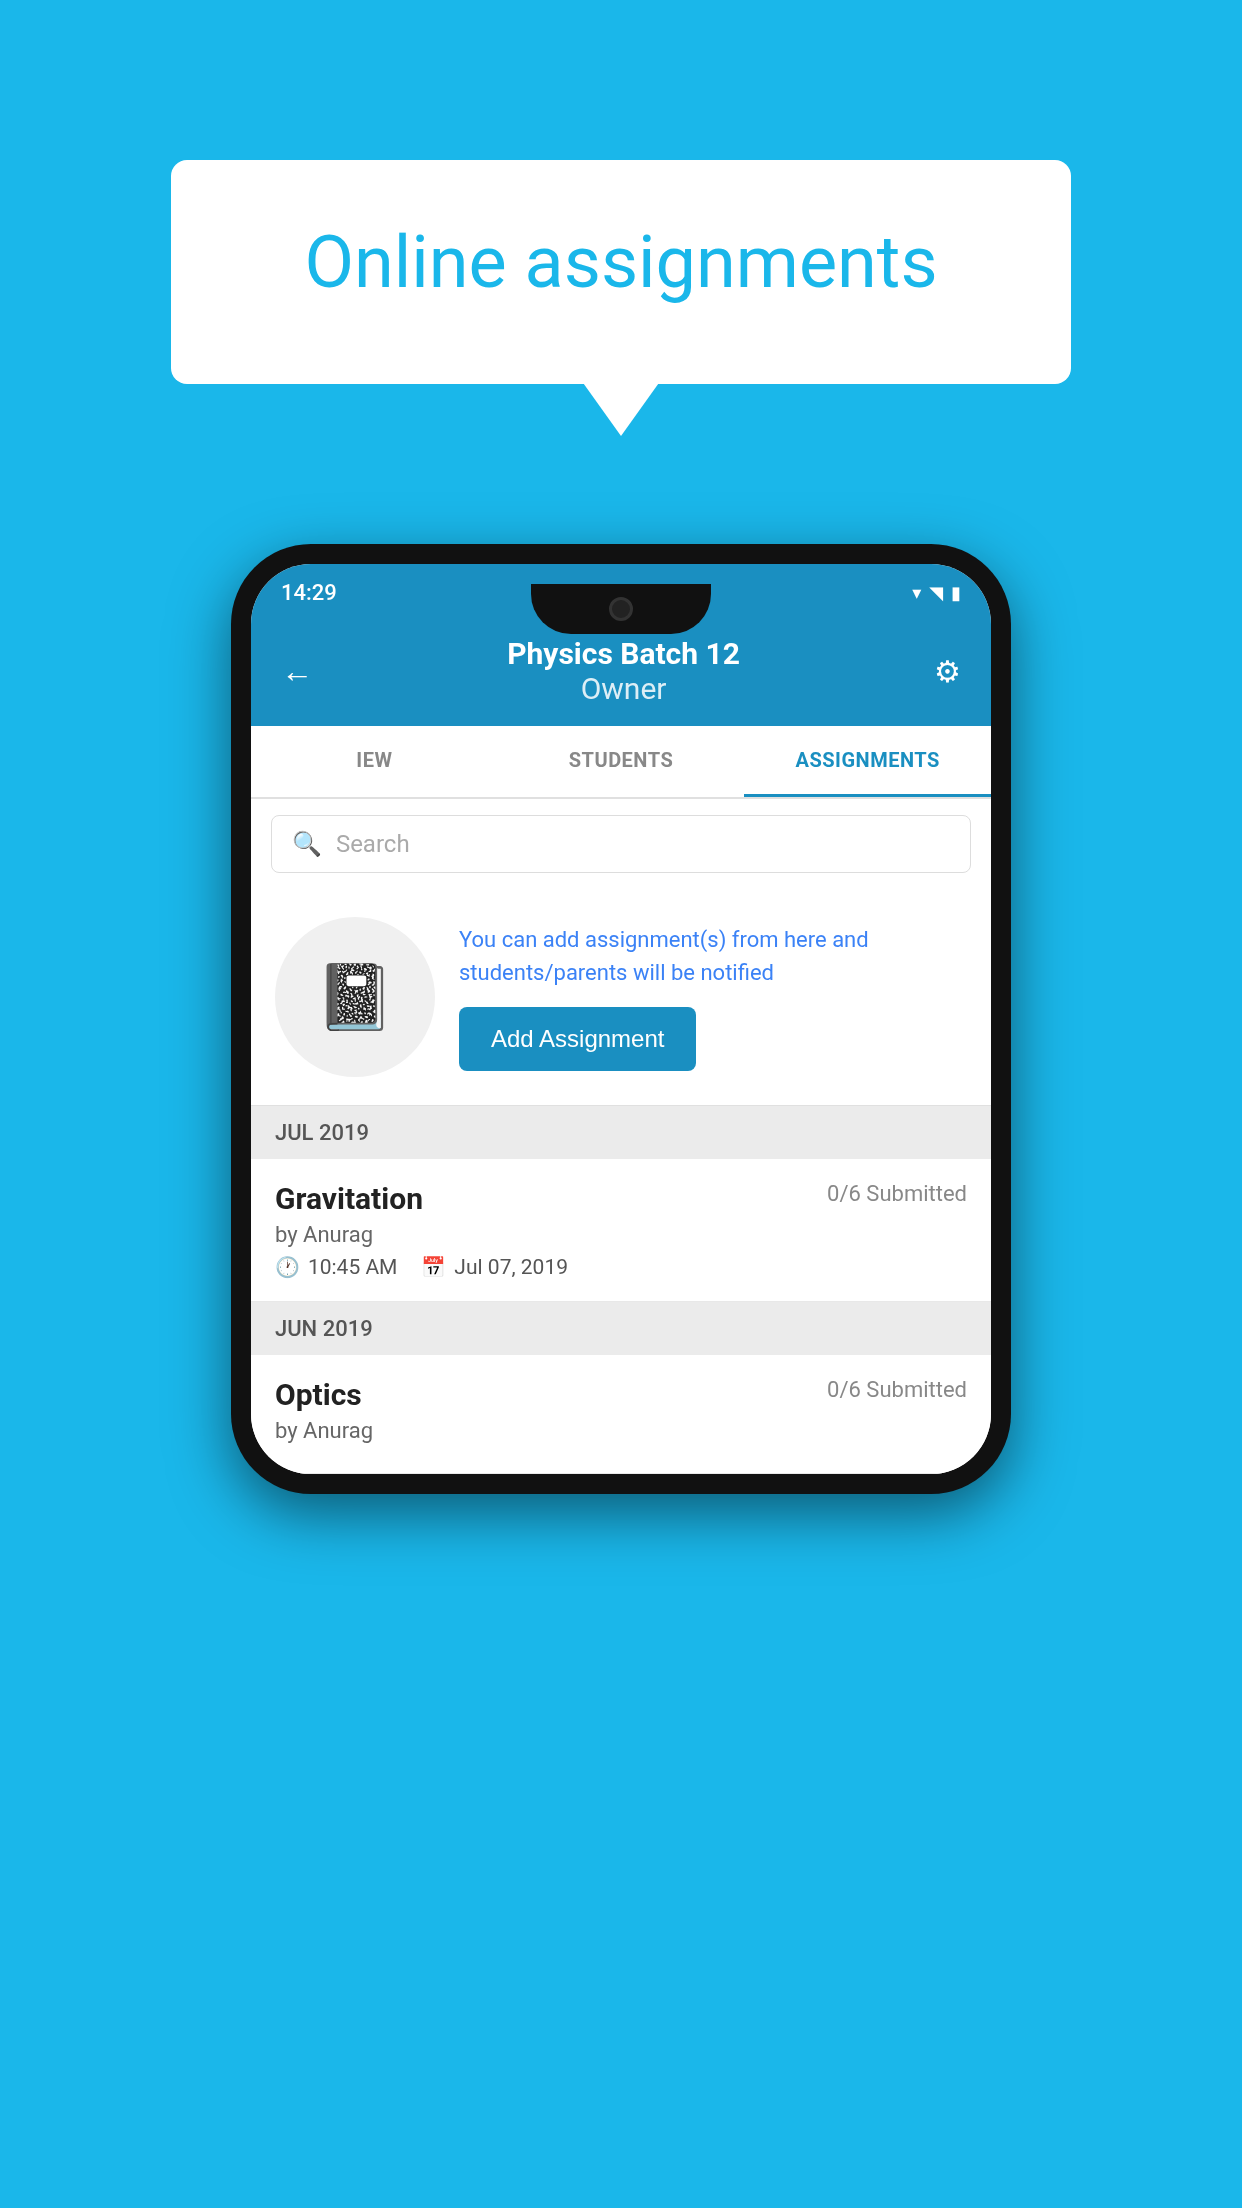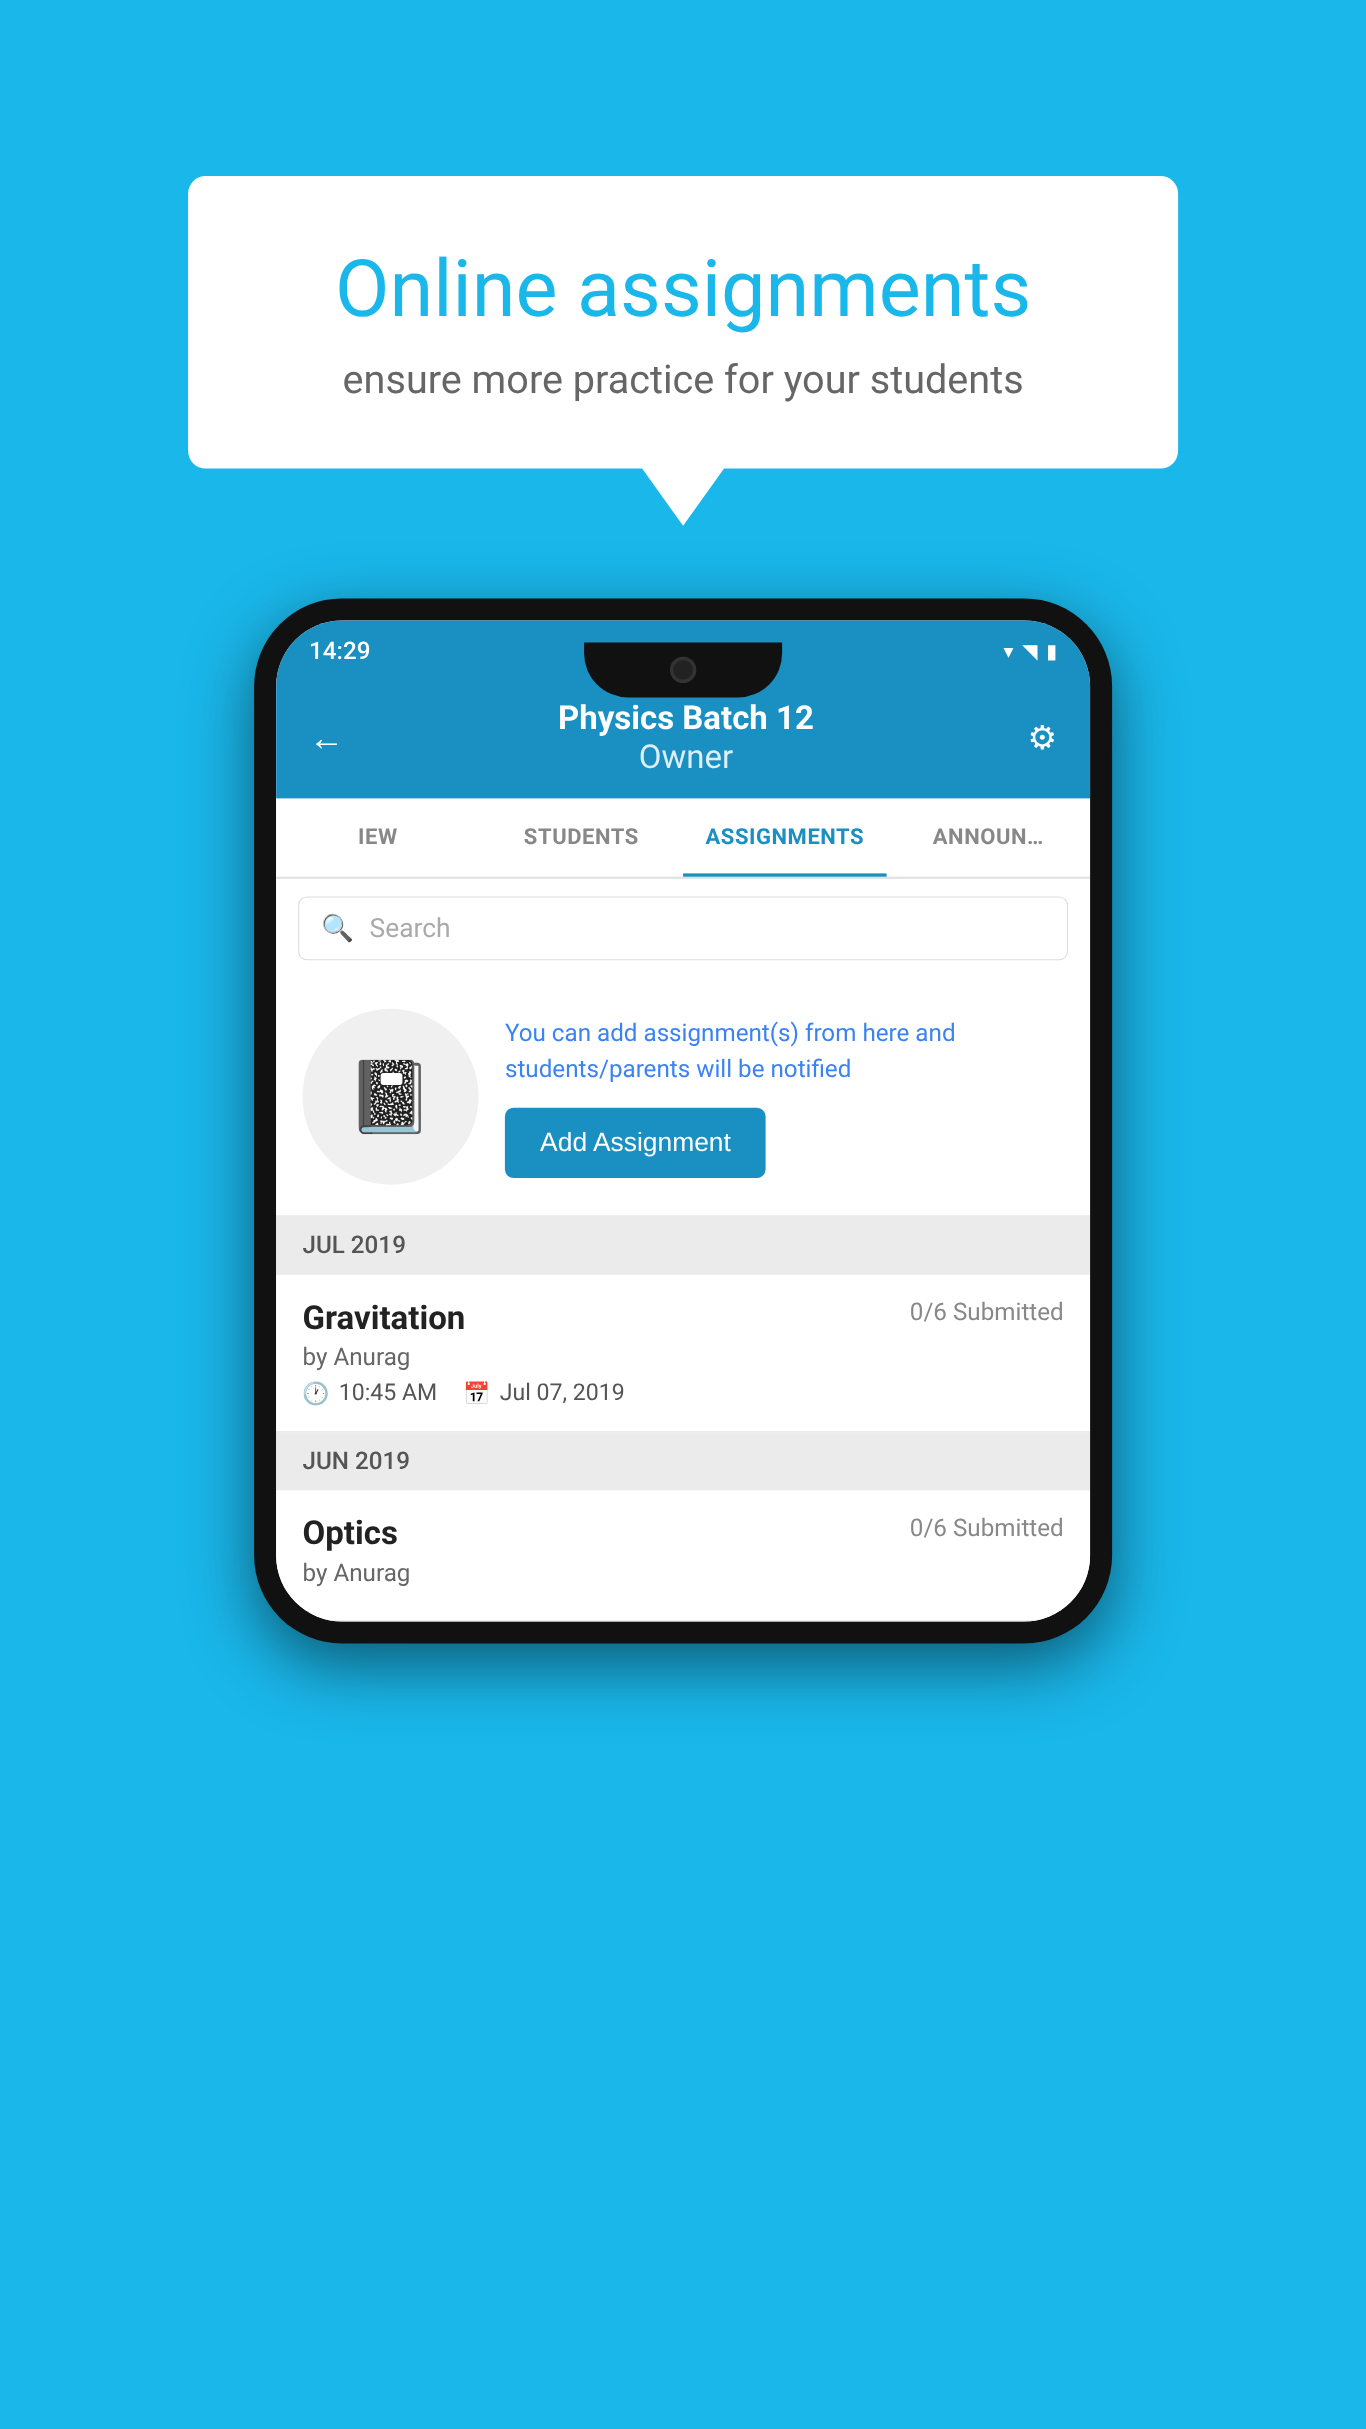--- a/index.html
+++ b/index.html
@@ -334,21 +334,20 @@
       font-size: 20px;
       color: #777;
     }
   </style>
 </head>
 <body>
 
 <div class="speech-bubble-wrapper">
   <div class="speech-bubble">
     <div class="speech-bubble-title">Online assignments</div>
-    <div class="speech-bubble-subtitle">ensure more practice for your students</div>
   </div>
 </div>
 
 <div class="phone-wrapper">
   <div class="phone-frame">
 
     <div class="phone-screen">
 
       <div class="phone-notch">
         <div class="phone-camera"></div>
@@ -369,21 +368,20 @@
           <div class="header-title">Physics Batch 12</div>
           <div class="header-subtitle">Owner</div>
         </div>
         <span class="header-settings">⚙</span>
       </div>
 
       <div class="tabs-bar">
         <div class="tab-item">IEW</div>
         <div class="tab-item">STUDENTS</div>
         <div class="tab-item active">ASSIGNMENTS</div>
-        <div class="tab-item">ANNOUN…</div>
       </div>
 
       <div class="search-container">
         <div class="search-bar">
           <span class="search-icon-wrap">🔍</span>
           <span class="search-placeholder">Search</span>
         </div>
       </div>
 
       <div class="promo-block">

